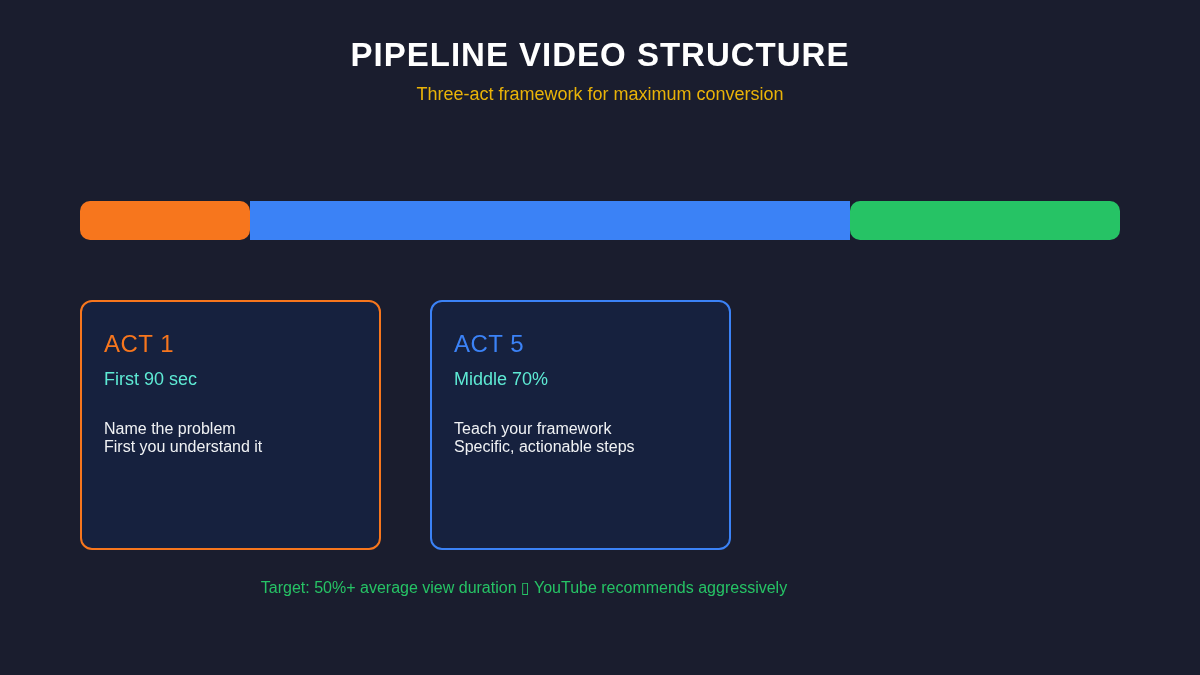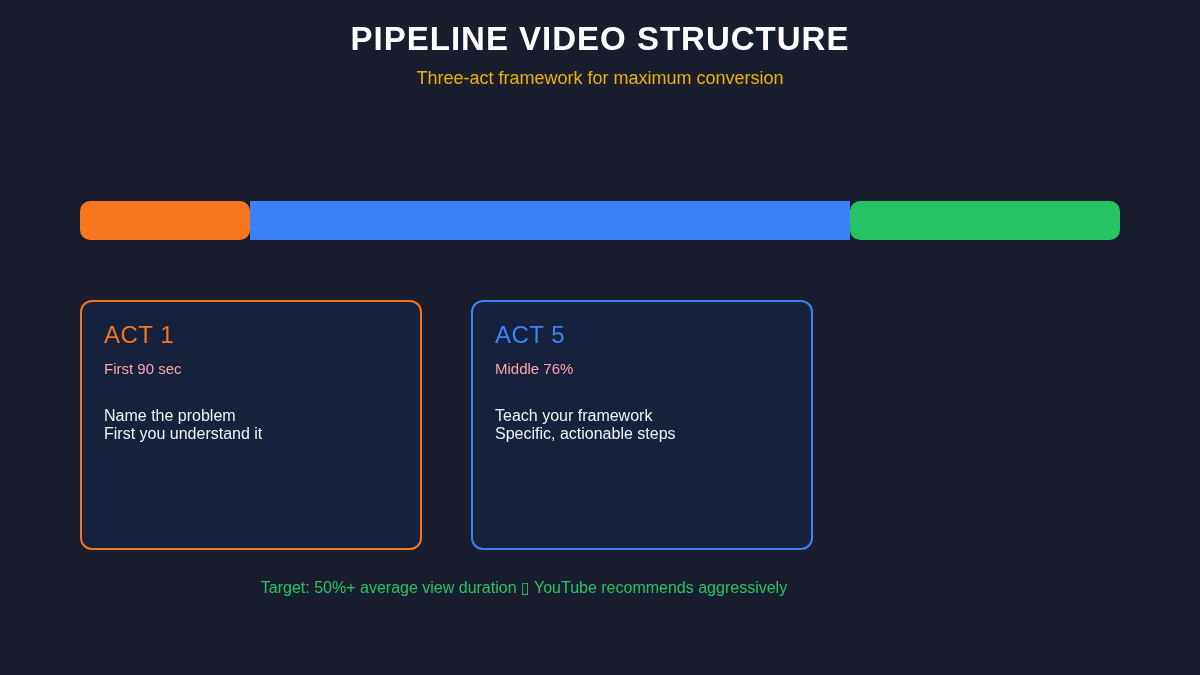--- a/index.html
+++ b/index.html
@@ -7,21 +7,21 @@
     width:1200px;height:675px;
     background:#1a1d2e;
     font-family:"Liberation Sans","DejaVu Sans",sans-serif;
     overflow:hidden;
     position:relative;
   }
 
   
   .header{position:absolute;left:0;top:0;width:1200px;text-align:center;}
   .title{
-    margin:0;padding-top:20px;
+    margin:0;padding-top:36px;
     color:#ffffff;font-size:33px;font-weight:bold;letter-spacing:1px;
   }
   .subtitle{
     margin:10px 0 0 0;
     color:#eab308;font-size:18px;font-weight:normal;
   }
 
   
   .timeline{
     position:absolute;left:80px;top:201px;width:1040px;height:39px;
@@ -32,27 +32,27 @@
   .seg-act2{width:57.7%;}
   .seg-act3{width:25.95%;border-radius:10px;}
 
   
   .cards{
     position:absolute;left:80px;top:300px;
     display:flex;flex-direction:row;gap:49px;
   }
   .card{
     box-sizing:border-box;
-    width:342px;height:250px;
+    width:301px;height:250px;
     background:#16213e;
     border:2px solid;border-radius:12px;
-    padding:19px 22px;
+    padding:28px 22px;
   }
   .card-title{margin:0;font-size:24px;font-weight:normal;letter-spacing:0.5px;}
-  .card-duration{margin:11px 0 0 0;color:#fca5a5;font-size:15px;}
+  .card-duration{margin:11px 0 0 0;color:#5eead4;font-size:18px;}
   .card-lines{margin:30px 0 0 0;color:#f0f2f4;font-size:16px;line-height:1.15;}
   .card-line{margin:0;}
 
   
   .footer{
     position:absolute;left:0;top:578px;width:1048px;
     text-align:center;font-size:16px;
   }
 </style>
 </head>
@@ -75,21 +75,21 @@
     <h3 class="card-title" style="color: rgb(247, 118, 29);">ACT 1</h3>
     <p class="card-duration">First 90 sec</p>
     <div class="card-lines">
       <p class="card-line">Name the problem</p>
       <p class="card-line">First you understand it</p>
     </div>
   </div>
 
   <div class="card" style="border-color: rgb(59, 130, 246);">
     <h3 class="card-title" style="color: rgb(59, 130, 246);">ACT 5</h3>
-    <p class="card-duration">Middle 76%</p>
+    <p class="card-duration">Middle 70%</p>
     <div class="card-lines">
       <p class="card-line">Teach your framework</p>
       <p class="card-line">Specific, actionable steps</p>
     </div>
   </div>
 
 
 </div>
 
 <div class="footer" style="color: rgb(38, 195, 101);">Target: 50%+ average view duration ▯ YouTube recommends aggressively</div>

